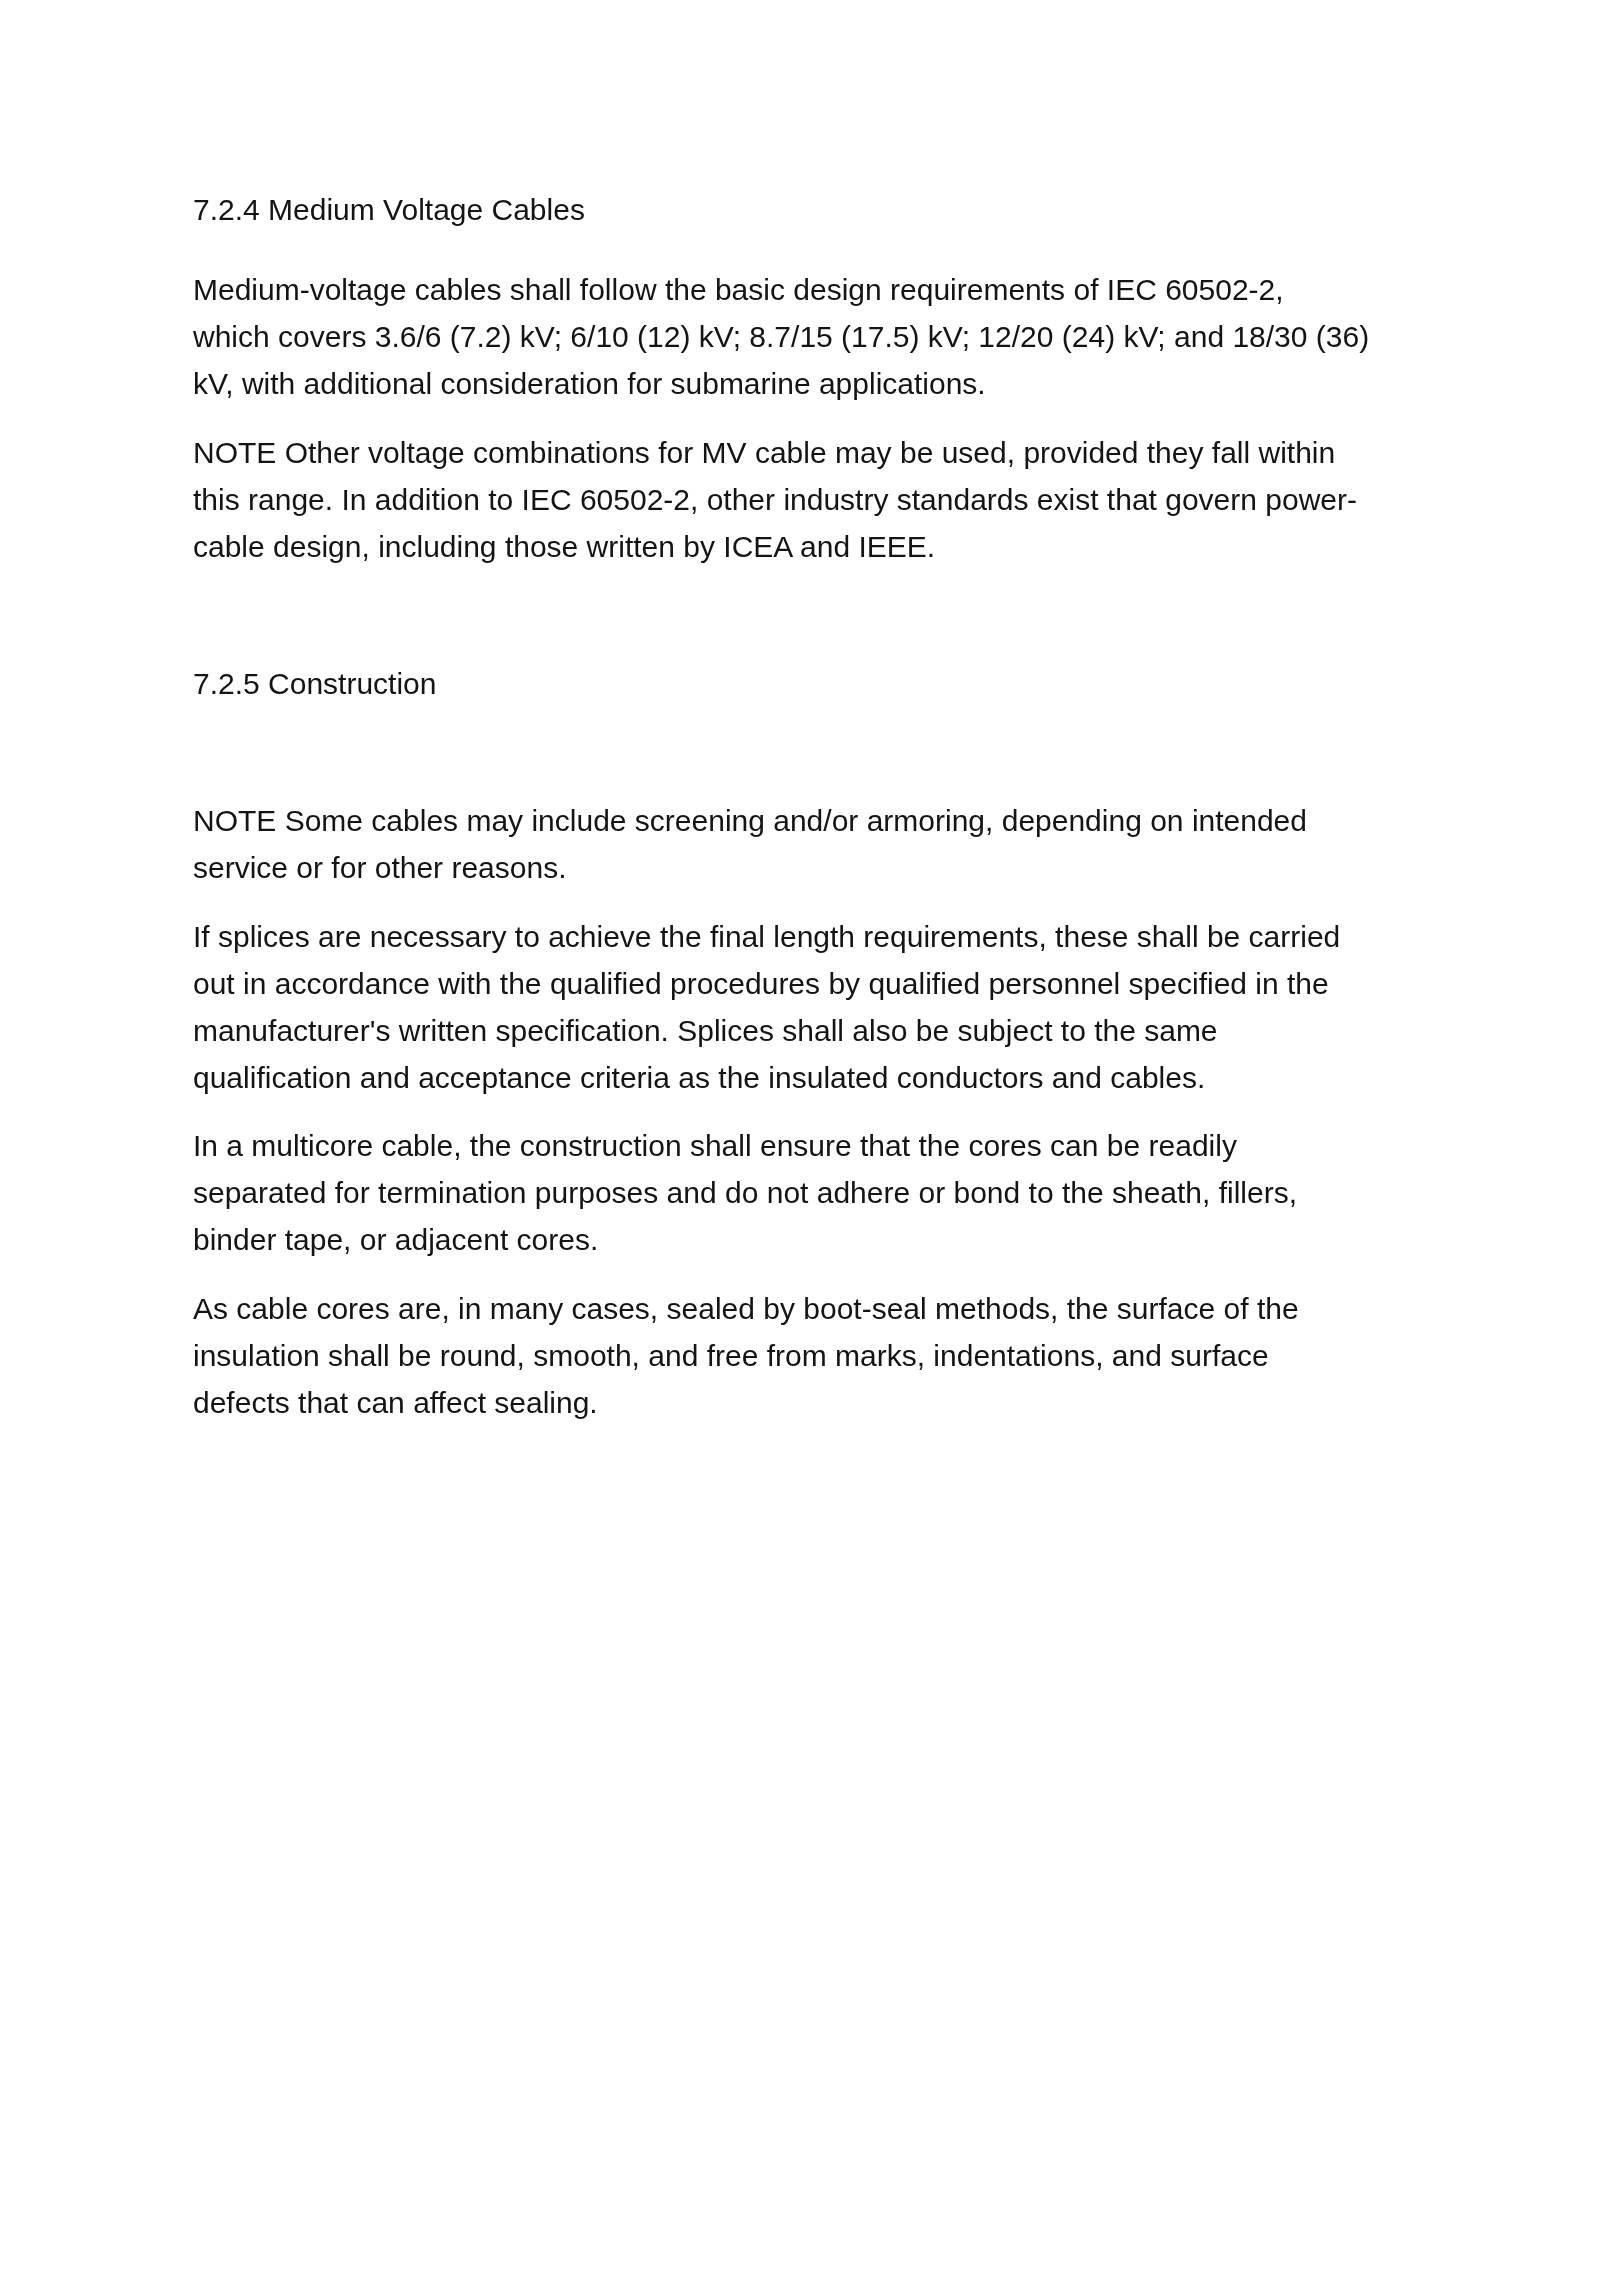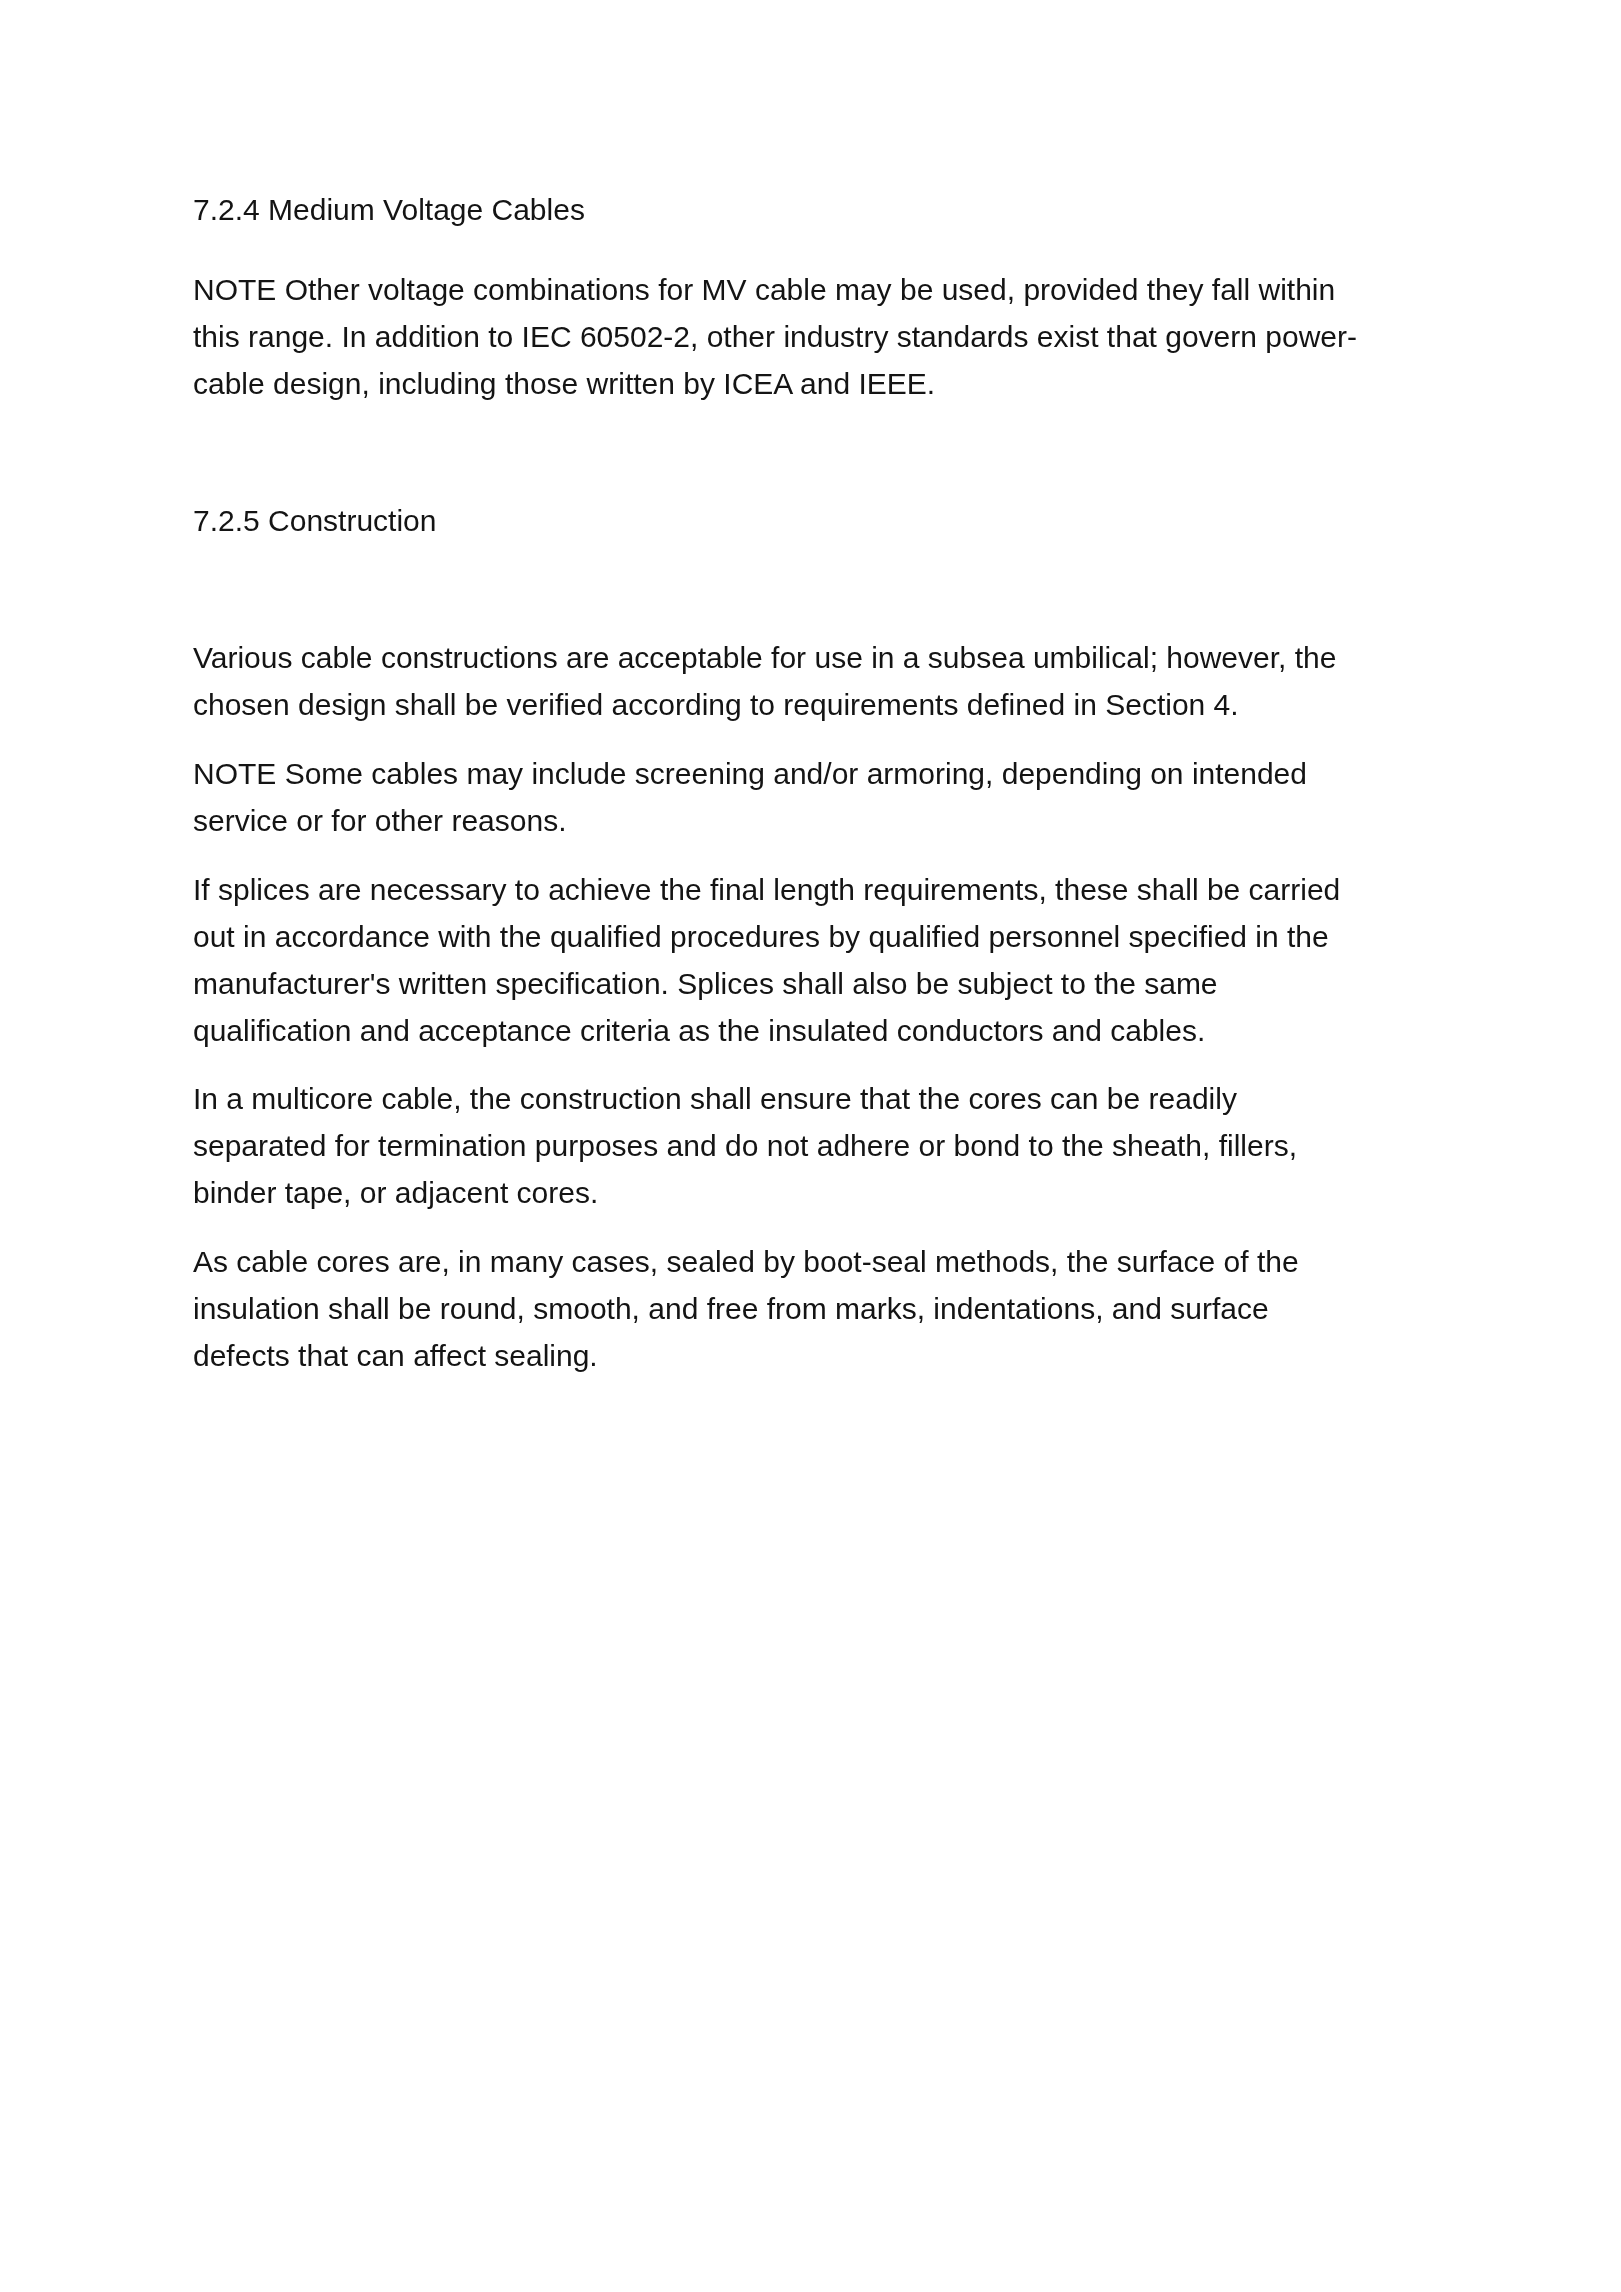--- a/index.html
+++ b/index.html
@@ -41,35 +41,36 @@
     margin: 0 0 21.6px 0;
   }
 </style>
 </head>
 <body>
 
 <div class="page">
 
   <h3 class="doc-heading first">7.2.4 Medium Voltage Cables</h3>
 
+  <p class="doc-para">Medium-voltage cables shall follow the basic design requirements of IEC 60502-2,
+which covers 3.6/6 (7.2) kV; 6/10 (12) kV; 8.7/15 (17.5) kV; 12/20 (24) kV; and 18/30 (36)
+kV, with additional consideration for submarine applications.</p>
 
   <p class="doc-para">NOTE Other voltage combinations for MV cable may be used, provided they fall within
 this range. In addition to IEC 60502-2, other industry standards exist that govern power-
 cable design, including those written by ICEA and IEEE.</p>
 
 
   <div class="blank-line"></div>
 
   <h3 class="doc-heading">7.2.5 Construction</h3>
 
   <div class="blank-line"></div>
 
 
-  <p class="doc-para">Various cable constructions are acceptable for use in a subsea umbilical; however, the
-chosen design shall be verified according to requirements defined in Section 4.</p>
 
 
   <p class="doc-para">NOTE Some cables may include screening and/or armoring, depending on intended
 service or for other reasons.</p>
 
 
   <p class="doc-para">If splices are necessary to achieve the final length requirements, these shall be carried
 out in accordance with the qualified procedures by qualified personnel specified in the
 manufacturer's written specification. Splices shall also be subject to the same
 qualification and acceptance criteria as the insulated conductors and cables.</p>

